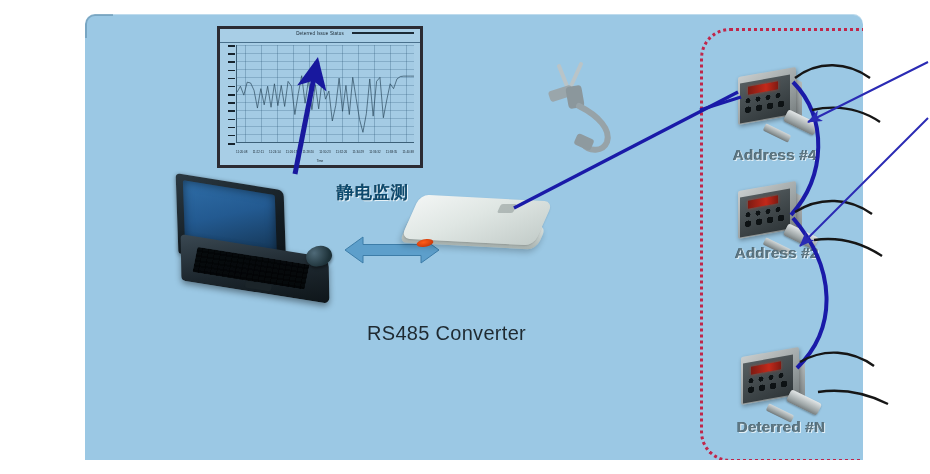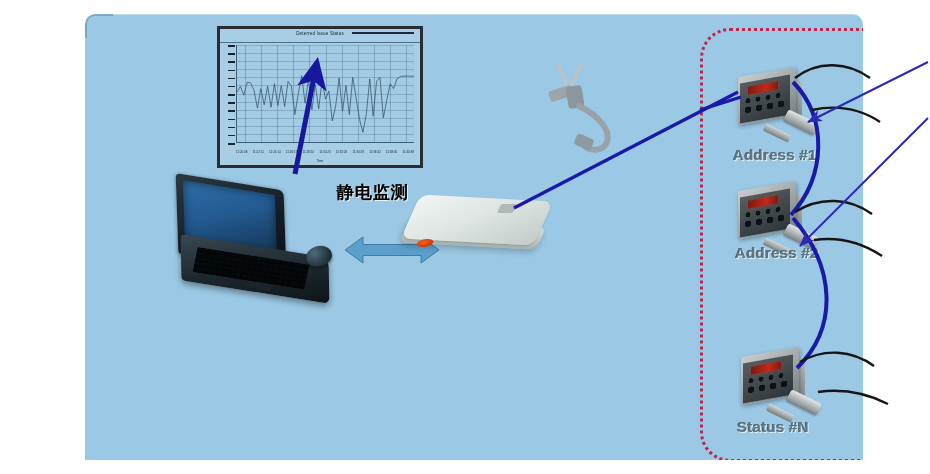--- a/index.html
+++ b/index.html
@@ -62,21 +62,21 @@
   }
   #chart-xaxis-title{
     position:absolute;left:0;right:0;bottom:2px;text-align:center;
     font-size:3px;color:#16232d;filter:blur(.3px);
   }
 
   
   #static-monitor-label{
     position:absolute;left:252px;top:167px;
     font-family:"DejaVu Sans",sans-serif;
-    font-size:17px;font-weight:bold;color:#000000;
+    font-size:17px;font-weight:bold;color:#0c4a6e;
     text-shadow:1px 1px 0 #e7f2f8, -0.5px -0.5px 0 #435966;
     letter-spacing:1px;filter:blur(.35px);
   }
 
   
   #laptop{position:absolute;left:90px;top:168px;width:165px;height:115px;}
   #laptop-lid{
     position:absolute;left:2px;top:0px;width:108px;height:80px;
     background:linear-gradient(150deg,#2b3942 0%,#131c22 60%,#0c1318 100%);
     border-radius:4px 6px 3px 3px;
@@ -331,33 +331,34 @@
     <path d="M56,46 C76,56 88,70 84,82 C80,92 66,92 60,84" stroke="#97a3a8" stroke-width="6" fill="none" stroke-linecap="round"></path>
     <rect x="52" y="76" width="18" height="12" rx="3" fill="#8e9a9f" transform="rotate(24 61 82)"></rect>
   </svg>
 
   <div id="converter">
     <div id="converter-body"></div>
     <div id="converter-top"></div>
     <div id="converter-slot"></div>
     <div id="converter-led"></div>
   </div>
+  <div id="converter-label">RS485 Converter</div>
 
   <div id="sensor-region"></div>
 
   <div class="sensor-node" id="sensor-node-1" style="left:645px;top:54px;">
     <div class="sensor-side"></div>
     <div class="sensor-box"></div>
     <div class="sensor-face"></div>
     <div class="sensor-display"></div>
     <div class="sensor-keys"></div>
     <div class="sensor-probe-body"></div>
     <div class="sensor-probe-tip"></div>
   </div>
-  <div class="sensor-label" id="sensor-label-1" style="left:648px;top:132px;">Address #1</div>
+  <div class="sensor-label" id="sensor-label-1" style="left:648px;top:132px;">Address #4</div>
 
   <div class="sensor-node" id="sensor-node-2" style="left:645px;top:168px;">
     <div class="sensor-side"></div>
     <div class="sensor-box"></div>
     <div class="sensor-face"></div>
     <div class="sensor-display"></div>
     <div class="sensor-keys"></div>
     <div class="sensor-probe-body"></div>
     <div class="sensor-probe-tip"></div>
   </div>
@@ -365,21 +366,21 @@
 
   <div class="sensor-node" id="sensor-node-n" style="left:648px;top:334px;">
     <div class="sensor-side"></div>
     <div class="sensor-box"></div>
     <div class="sensor-face"></div>
     <div class="sensor-display"></div>
     <div class="sensor-keys"></div>
     <div class="sensor-probe-body"></div>
     <div class="sensor-probe-tip"></div>
   </div>
-  <div class="sensor-label" id="sensor-label-n" style="left:652px;top:404px;">Status #N</div>
+  <div class="sensor-label" id="sensor-label-n" style="left:652px;top:404px;">Deterred #N</div>
 
 </div>
 
 <svg id="wiring-layer" viewBox="0 0 930 474">
   <defs>
     <marker id="mk-thin" markerWidth="9" markerHeight="9" refX="7" refY="3" orient="auto">
       <path d="M0,0 L7.5,3 L0,6 L2,3 Z" fill="#2a2ab4"></path>
     </marker>
   </defs>
 

